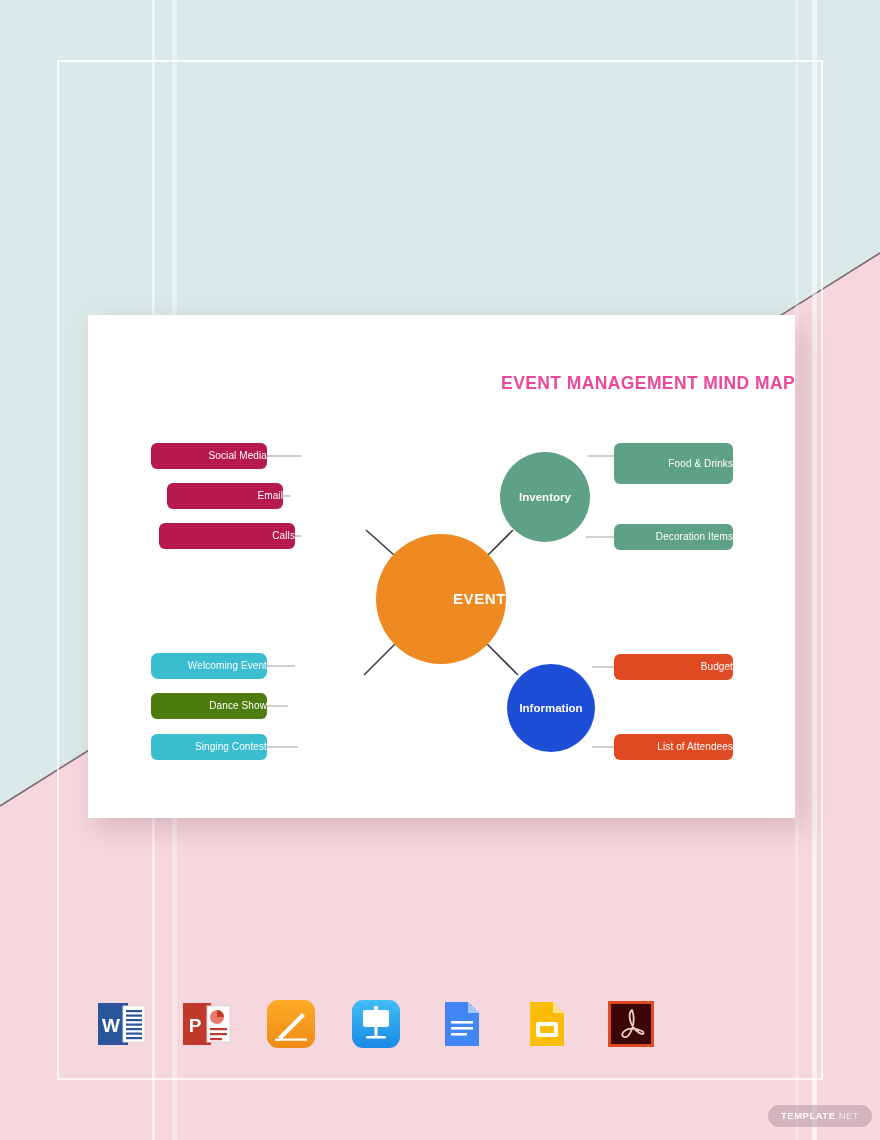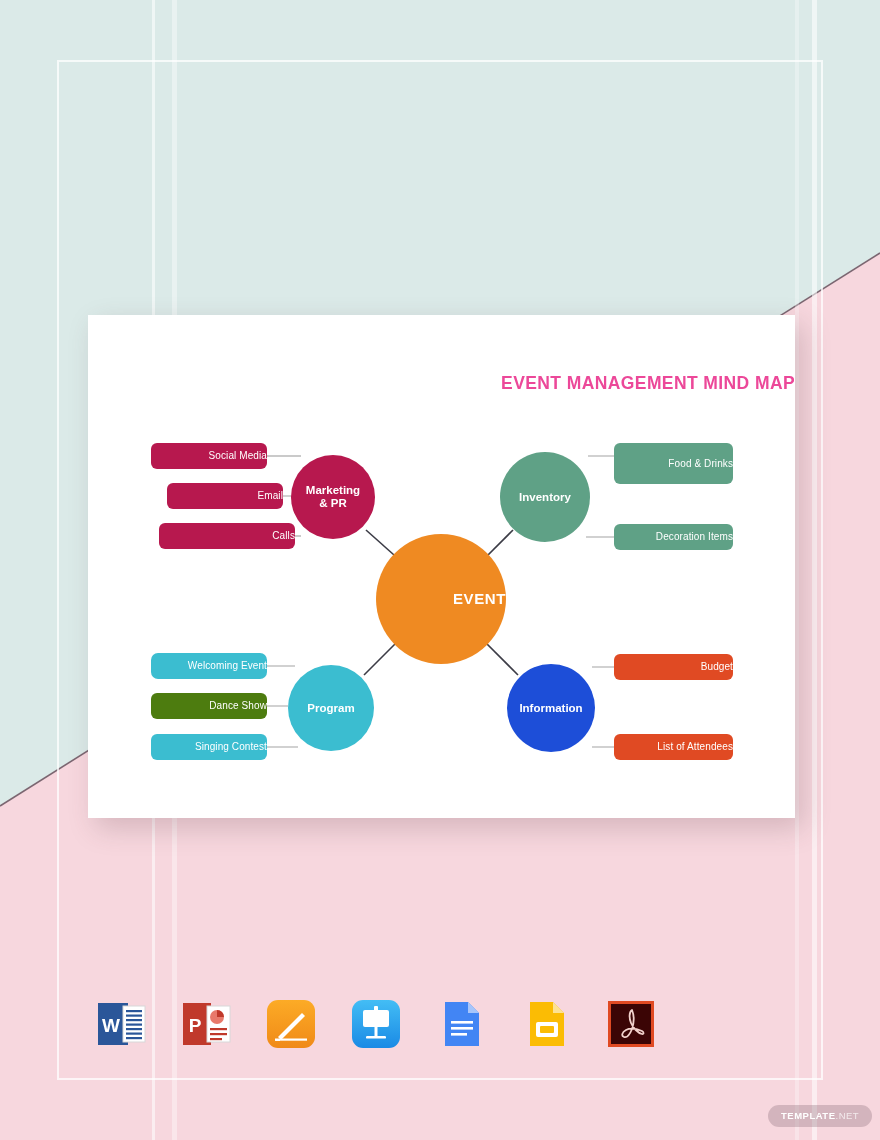--- a/index.html
+++ b/index.html
@@ -137,49 +137,40 @@
       <line x1="179" y1="432" x2="210" y2="432" stroke="#b8b8b8" stroke-width="1.3"></line>
 
       <line x1="504" y1="352" x2="526" y2="352" stroke="#b8b8b8" stroke-width="1.3"></line>
       <line x1="504" y1="432" x2="526" y2="432" stroke="#b8b8b8" stroke-width="1.3"></line>
     </svg>
 
     <div class="node hub center" style="left:288px;top:219px;width:130px;height:130px;background:#ef8a22;justify-content:flex-end;">
       <span>EVENT</span>
     </div>
 
-    <div class="node hub branch" style="left:203px;top:140px;width:84px;height:84px;background:#b7184e;">
-      <span>
-        <span>Marketing</span><br>
-        <span>&amp; PR</span>
-      </span>
-    </div>
     <div class="node pill" style="left:63px;top:128px;width:116px;height:26px;background:#b7184e;">
       <span>Social Media</span>
     </div>
     <div class="node pill" style="left:79px;top:168px;width:116px;height:26px;background:#b7184e;">
       <span>Email</span>
     </div>
     <div class="node pill" style="left:71px;top:208px;width:136px;height:26px;background:#b7184e;">
       <span>Calls</span>
     </div>
 
     <div class="node hub branch" style="left:412px;top:137px;width:90px;height:90px;background:#5fa186;">
       <span>Inventory</span>
     </div>
     <div class="node pill" style="left:526px;top:128px;width:119px;height:41px;background:#5fa186;">
       <span>Food &amp; Drinks</span>
     </div>
     <div class="node pill" style="left:526px;top:209px;width:119px;height:26px;background:#5fa186;">
       <span>Decoration Items</span>
     </div>
 
-    <div class="node hub branch" style="left:200px;top:350px;width:86px;height:86px;background:#3bbdd0;">
-      <span>Program</span>
-    </div>
     <div class="node pill" style="left:63px;top:338px;width:116px;height:26px;background:#3bbdd0;border-radius:7px;">
       <span>Welcoming Event</span>
     </div>
     <div class="node pill" style="left:63px;top:378px;width:116px;height:26px;background:#4d7c0f;">
       <span>Dance Show</span>
     </div>
     <div class="node pill" style="left:63px;top:419px;width:116px;height:26px;background:#3bbdd0;padding-left:6px;">
       <span>Singing Contest</span>
     </div>
 

